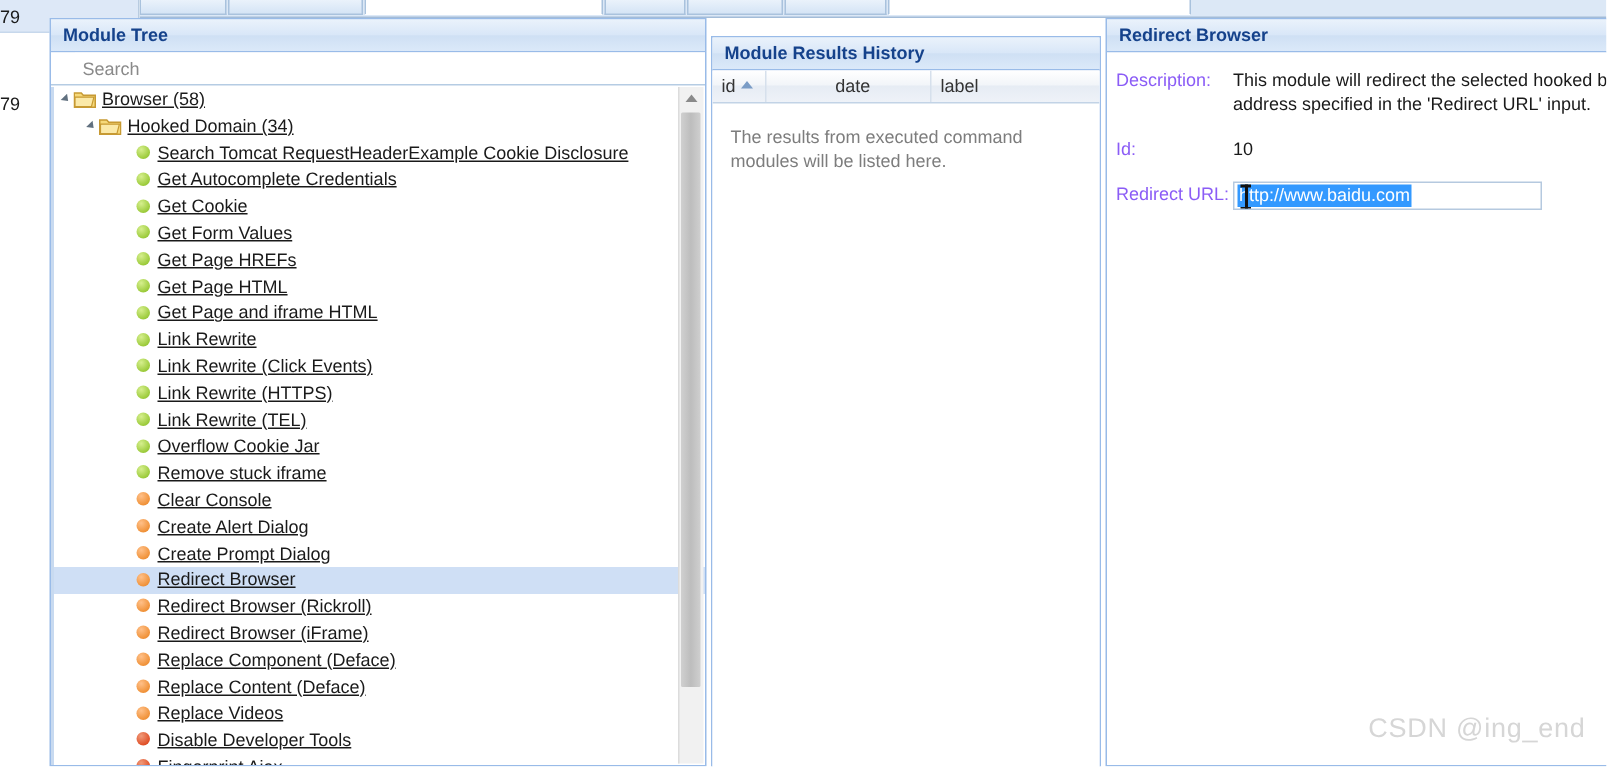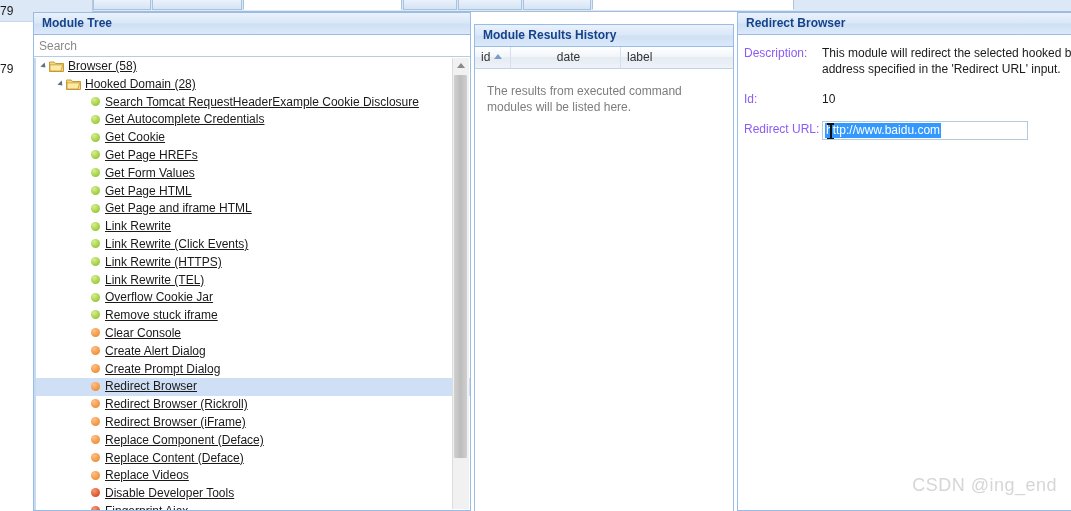--- a/index.html
+++ b/index.html
@@ -102,20 +102,21 @@
     width: 100%;
     height: 21px;
     border: 0;
     outline: none;
     padding: 0 5px;
     box-sizing: border-box;
     font-family: "Liberation Sans", sans-serif;
     font-size: 12px;
     color: #be185d;
     background: #ffffff;
+    margin-left: 16px;
   }
   .search-input::placeholder { color: #8a8a8a; opacity: 1; }
 
   .tree-scroll {
     position: absolute;
     left: 0; right: 0; top: 23px; bottom: 0;
     overflow: hidden;
     background: #ffffff;
     border-left: 2px solid #c8daf0;
     text-decoration: underline;
@@ -329,26 +330,26 @@
       </div>
       <div class="tree-scroll">
         <div class="tree-list" id="tree-list">
             <div class="tree-node depth1"><span class="twisty"></span><span class="folder"><svg width="15" height="12" viewBox="0 0 15 12">
                   <path d="M0.5 2.5 L0.5 11.5 L14.5 11.5 L14.5 3.5 L6.5 3.5 L5.2 2.0 L0.5 2.0 Z" fill="#f6d97a" stroke="#c79a33" stroke-width="1"></path>
                   <path d="M1 4.8 L13.6 4.8 L12 11 L1 11 Z" fill="#fbe9a8" stroke="#c79a33" stroke-width="0.8"></path>
                 </svg></span><span>Browser (58)</span></div>
             <div class="tree-node depth2"><span class="twisty"></span><span class="folder"><svg width="15" height="12" viewBox="0 0 15 12">
                   <path d="M0.5 2.5 L0.5 11.5 L14.5 11.5 L14.5 3.5 L6.5 3.5 L5.2 2.0 L0.5 2.0 Z" fill="#f6d97a" stroke="#c79a33" stroke-width="1"></path>
                   <path d="M1 4.8 L13.6 4.8 L12 11 L1 11 Z" fill="#fbe9a8" stroke="#c79a33" stroke-width="0.8"></path>
-                </svg></span><span>Hooked Domain (28)</span></div>
+                </svg></span><span>Hooked Domain (34)</span></div>
             <div class="tree-node depth3"><span class="dot green"></span><span>Search Tomcat RequestHeaderExample Cookie Disclosure</span></div>
             <div class="tree-node depth3"><span class="dot green"></span><span>Get Autocomplete Credentials</span></div>
             <div class="tree-node depth3"><span class="dot green"></span><span>Get Cookie</span></div>
+            <div class="tree-node depth3"><span class="dot green"></span><span>Get Form Values</span></div>
             <div class="tree-node depth3"><span class="dot green"></span><span>Get Page HREFs</span></div>
-            <div class="tree-node depth3"><span class="dot green"></span><span>Get Form Values</span></div>
             <div class="tree-node depth3"><span class="dot green"></span><span>Get Page HTML</span></div>
             <div class="tree-node depth3"><span class="dot green"></span><span>Get Page and iframe HTML</span></div>
             <div class="tree-node depth3"><span class="dot green"></span><span>Link Rewrite</span></div>
             <div class="tree-node depth3"><span class="dot green"></span><span>Link Rewrite (Click Events)</span></div>
             <div class="tree-node depth3"><span class="dot green"></span><span>Link Rewrite (HTTPS)</span></div>
             <div class="tree-node depth3"><span class="dot green"></span><span>Link Rewrite (TEL)</span></div>
             <div class="tree-node depth3"><span class="dot green"></span><span>Overflow Cookie Jar</span></div>
             <div class="tree-node depth3"><span class="dot green"></span><span>Remove stuck iframe</span></div>
             <div class="tree-node depth3"><span class="dot orange"></span><span>Clear Console</span></div>
             <div class="tree-node depth3"><span class="dot orange"></span><span>Create Alert Dialog</span></div>

